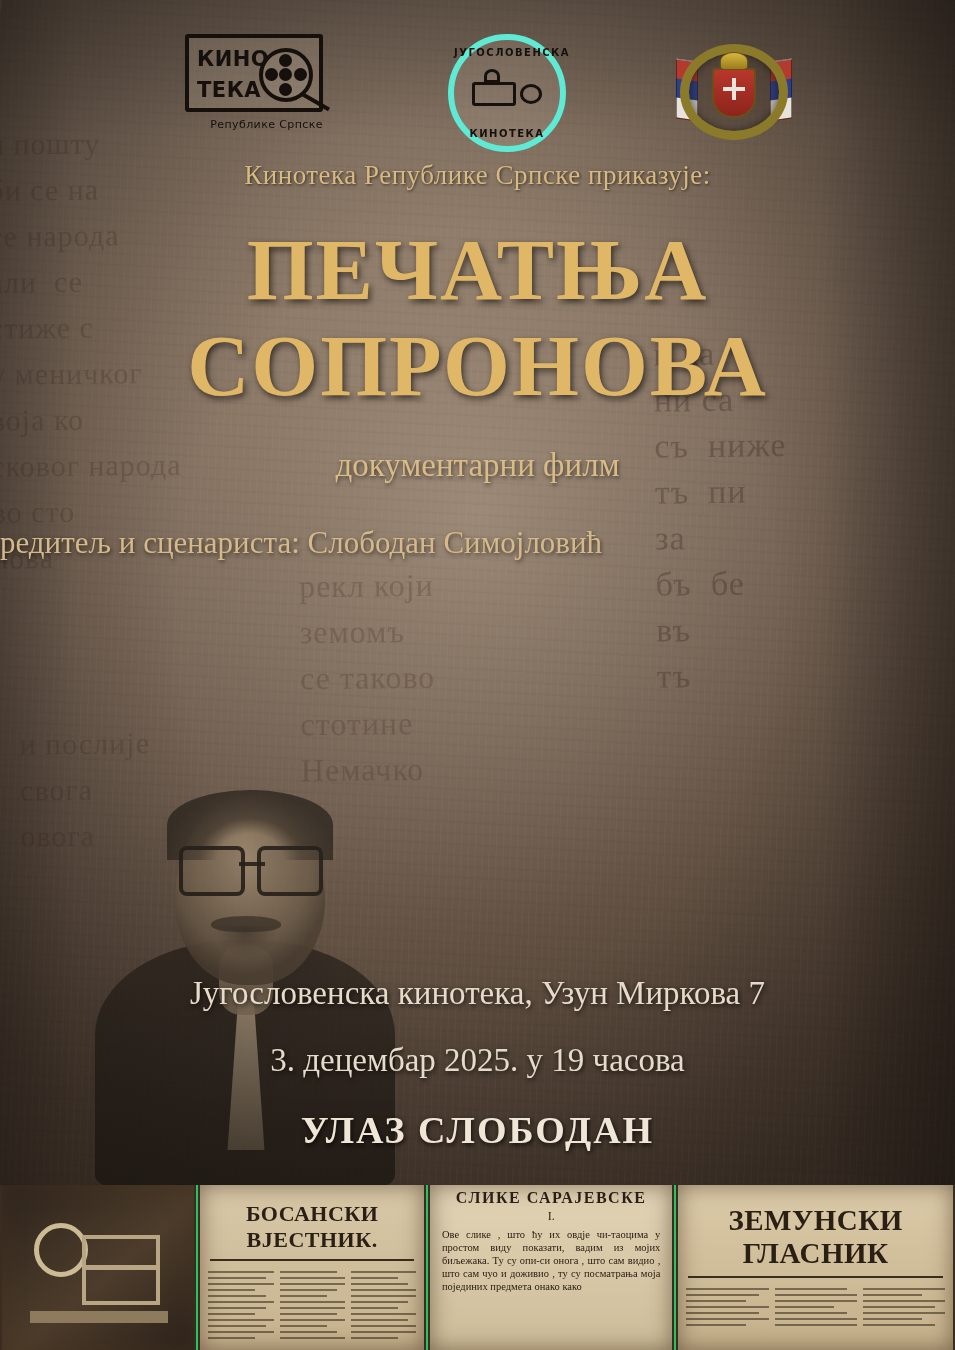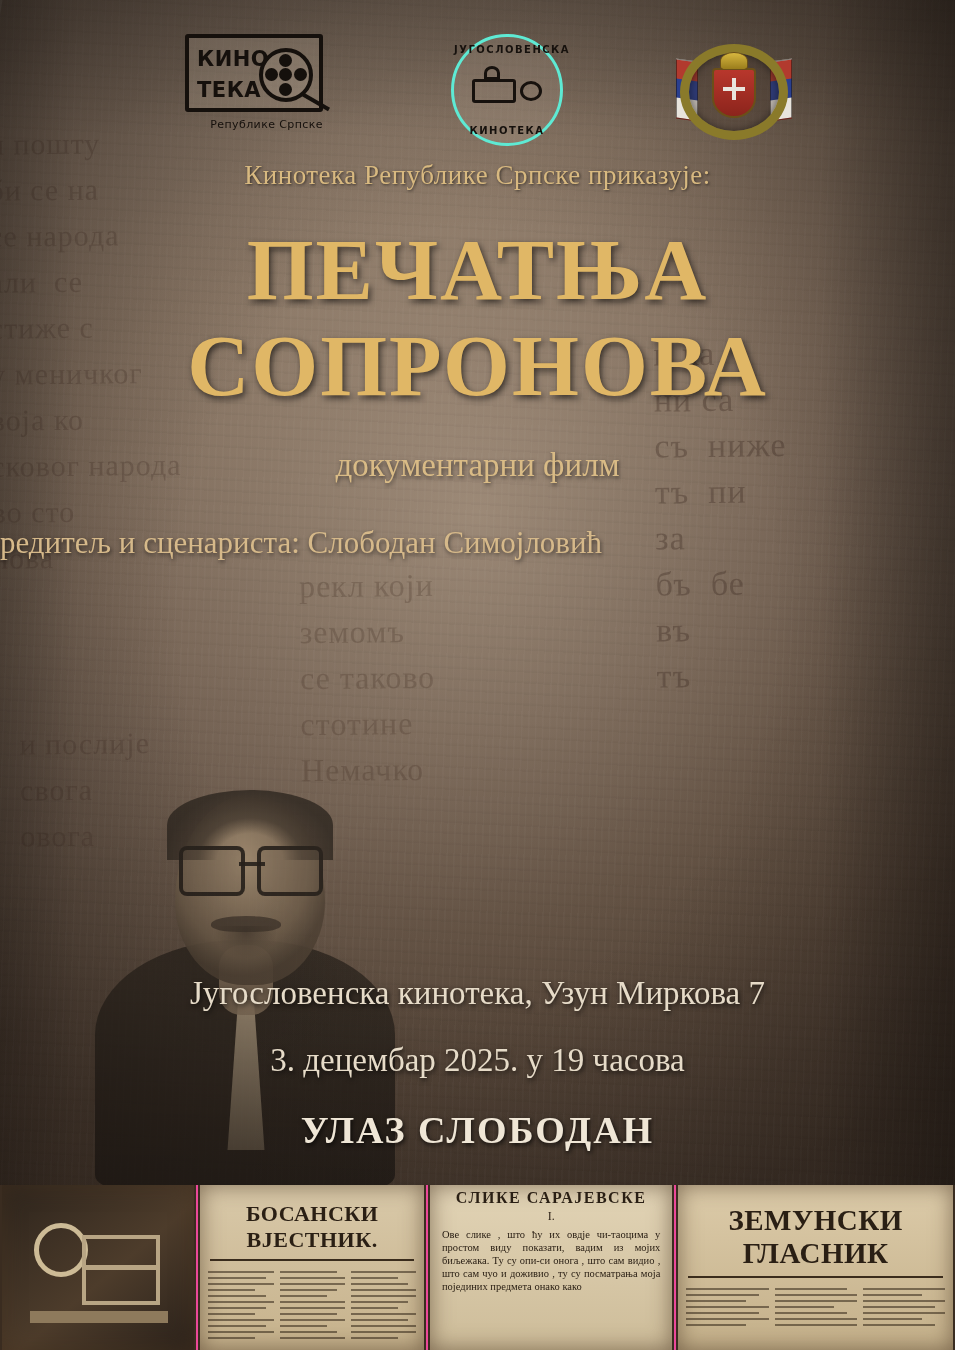--- a/index.html
+++ b/index.html
@@ -216,21 +216,21 @@
     text-align: right;
     width: 138px;
     letter-spacing: .4px;
   }
   
   .logo-jk { left: 437px; width: 140px; height: 108px; }
   .jk-circle {
     position: relative;
     width: 106px; height: 106px;
     margin: 0 auto;
-    border: 3px solid #5eead4;
+    border: 6px solid #5eead4;
     border-radius: 50%;
     background: rgba(210,195,176,0.16);
   }
   .jk-top, .jk-bottom {
     position: absolute;
     left: 0; width: 106px;
     text-align: center;
     font-family: "DejaVu Sans", sans-serif;
     font-size: 10px;
     font-weight: bold;
@@ -388,21 +388,21 @@
     text-shadow: 1px 2px 5px rgba(0,0,0,.8);
   }
 
   
   .strip {
     position: absolute;
     left: 0; bottom: 0;
     width: 955px; height: 165px;
     display: flex;
     gap: 2px;
-    background: #ec4899;
+    background: #22c55e;
     overflow: hidden;
   }
   .clip {
     position: relative;
     height: 165px;
     background: #cdbb9b;
     overflow: hidden;
     box-shadow: inset 0 0 22px rgba(70,50,32,.6);
     border-left: 2px solid #3a2c20;
     border-right: 2px solid #3a2c20;

